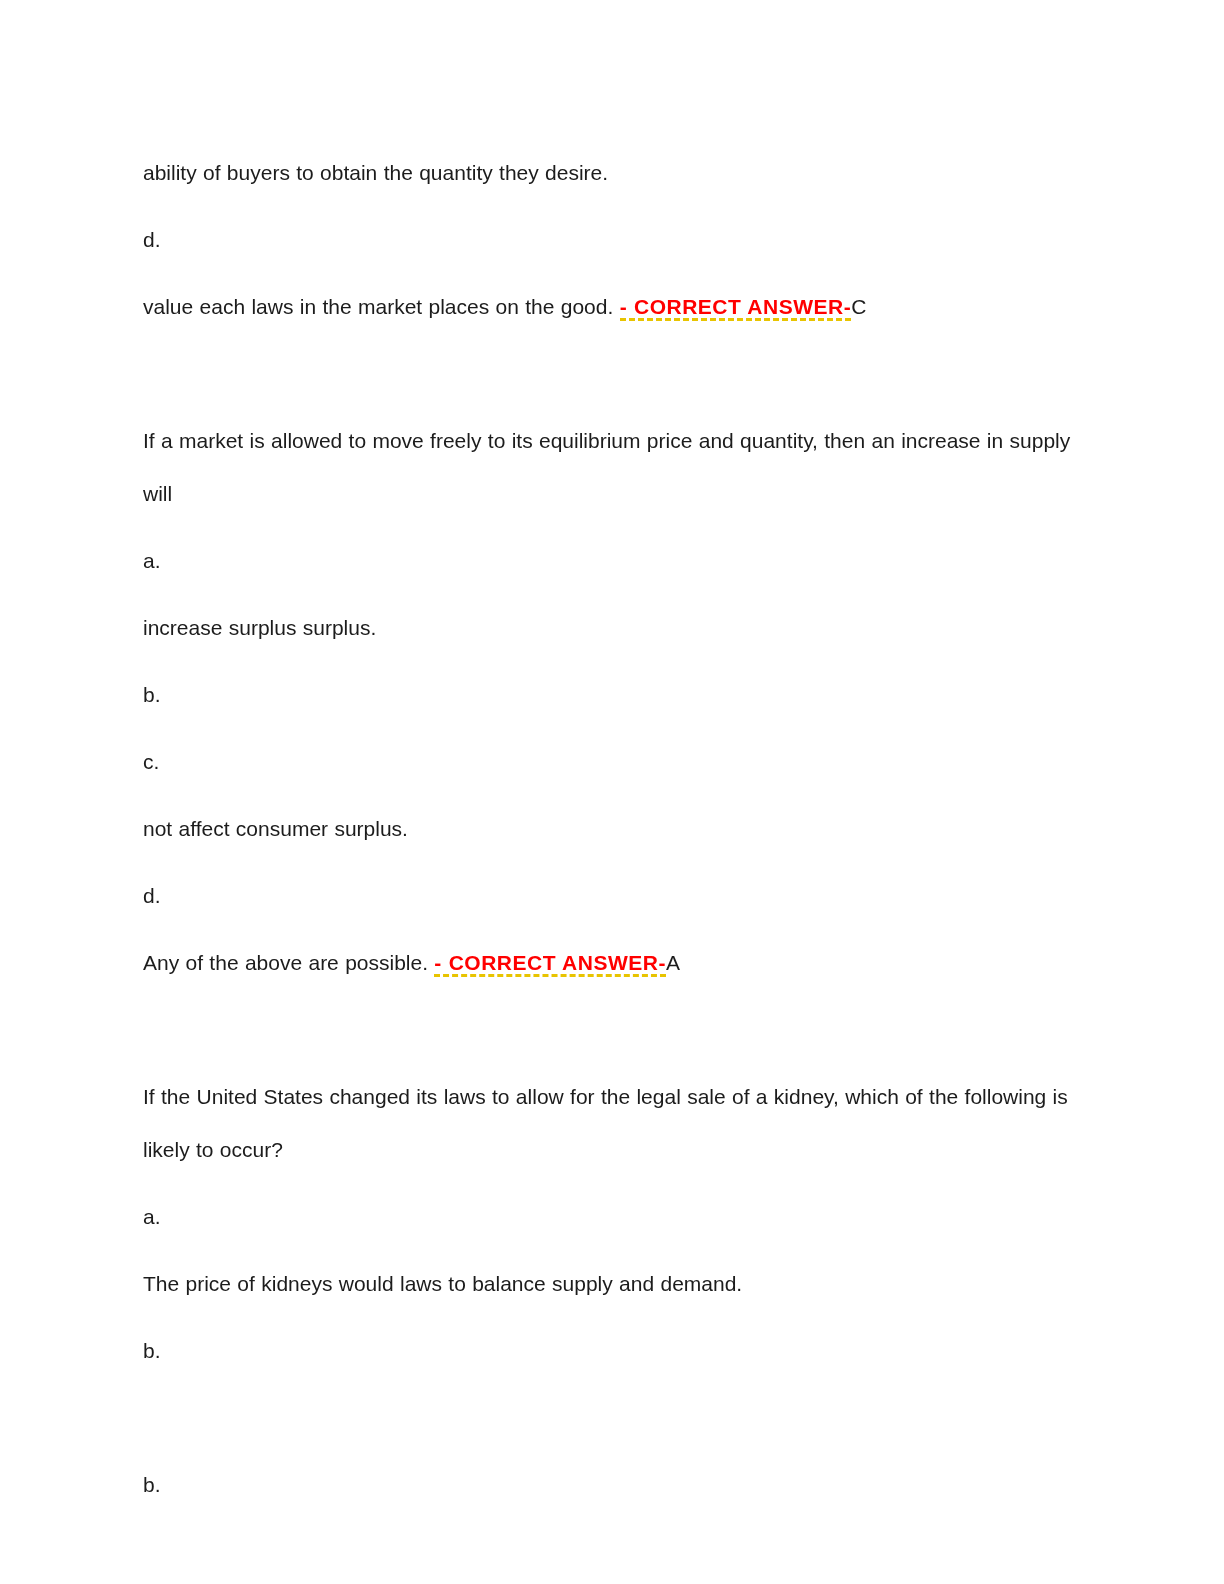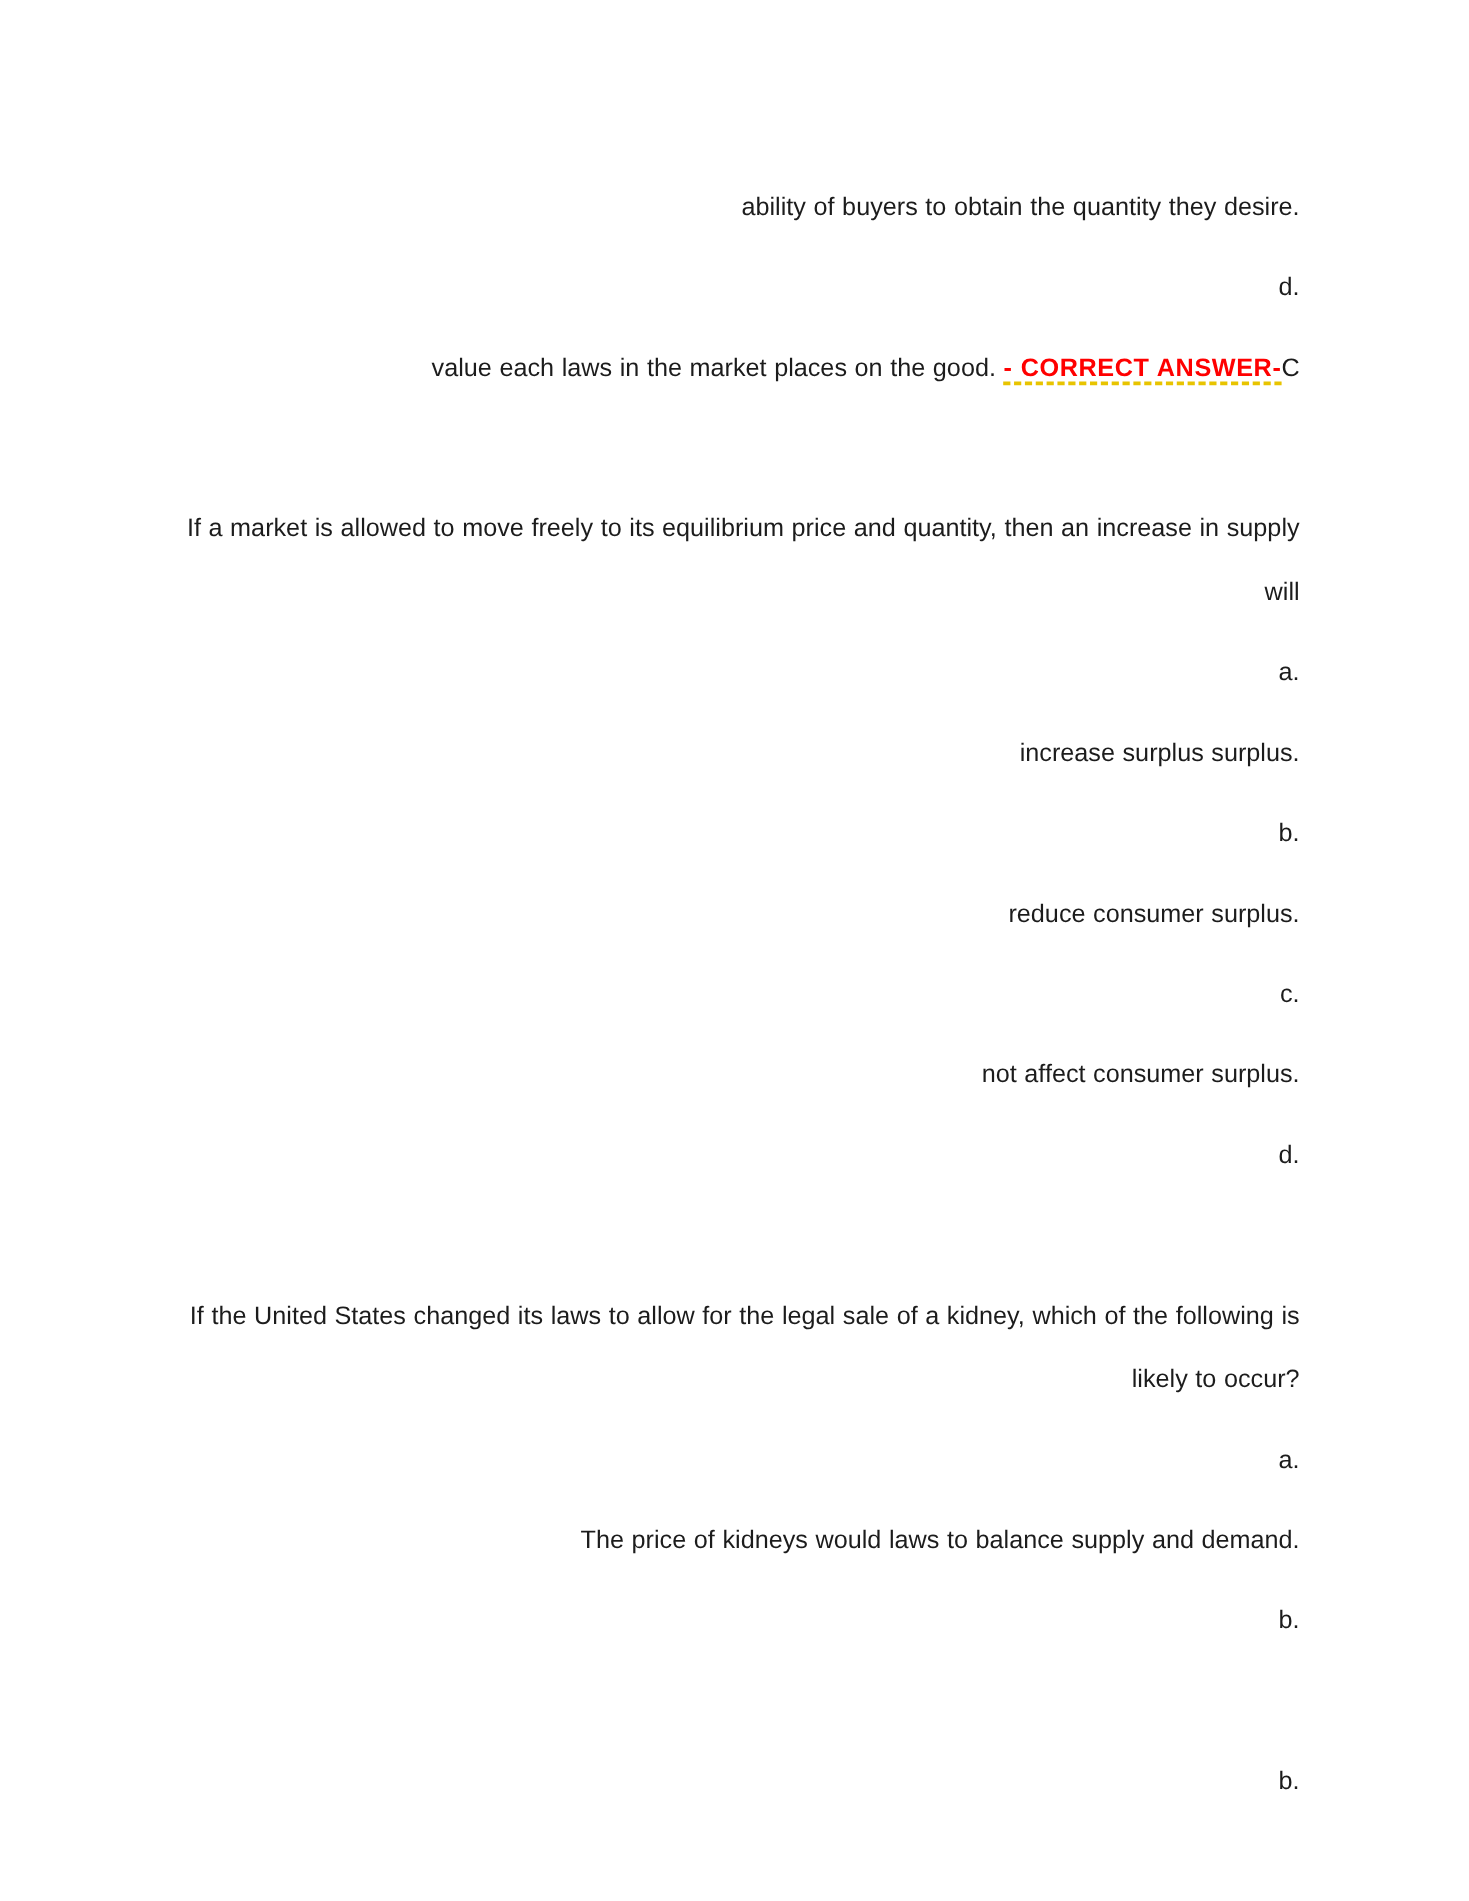--- a/index.html
+++ b/index.html
@@ -1,15 +1,15 @@
 <!DOCTYPE html>
 <html><head>
 <meta charset="utf-8">
 <style>
-  * { margin: 0; padding: 0; box-sizing: border-box; text-align: right; }
+  * { margin: 0; padding: 0; box-sizing: border-box; }
   html, body {
     background: #ffffff;
   }
   body {
     width: 1224px;
     height: 1584px;
     font-family: "Liberation Sans", sans-serif;
     position: relative;
     overflow: hidden;
   }
@@ -61,28 +61,29 @@
     <div class="spacer"></div>
 
     <p class="para">If a market is allowed to move freely to its equilibrium price and quantity, then an increase in supply will</p>
 
     <p class="para">a.</p>
 
     <p class="para">increase surplus surplus.</p>
 
     <p class="para">b.</p>
 
-    <p class="para">reduce consumer surplus.</p>
 
     <p class="para">c.</p>
 
     <p class="para">not affect consumer surplus.</p>
 
     <p class="para">d.</p>
 
+    <p class="para"><span>Any of the above are possible.</span>
+      <span class="correct-answer">- CORRECT ANSWER-</span><span class="answer-letter">A</span></p>
 
     <div class="spacer"></div>
 
     <p class="para">If the United States changed its laws to allow for the legal sale of a kidney, which of the following is likely to occur?</p>
 
     <p class="para">a.</p>
 
     <p class="para">The price of kidneys would laws to balance supply and demand.</p>
 
     <p class="para">b.</p>

